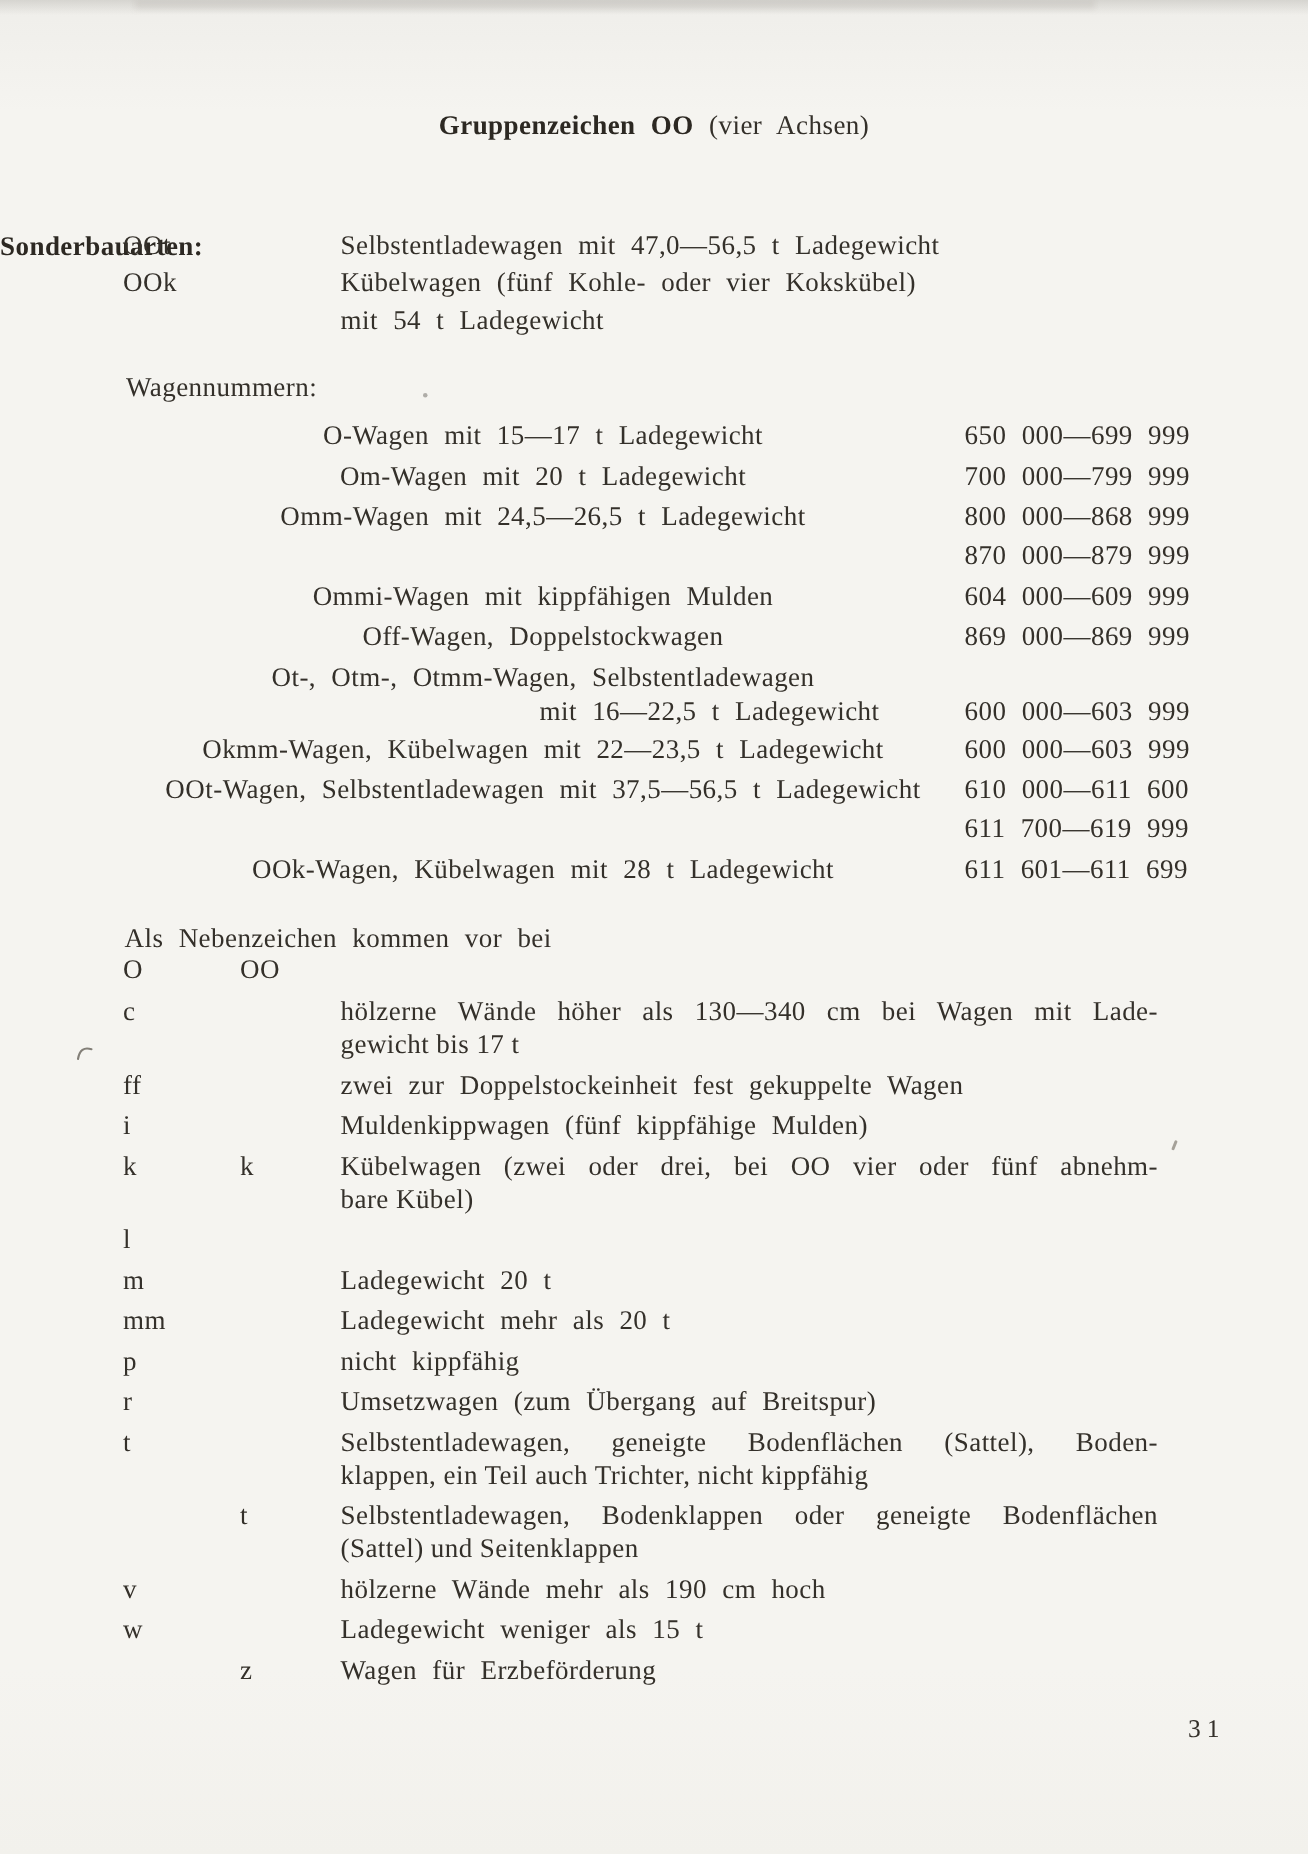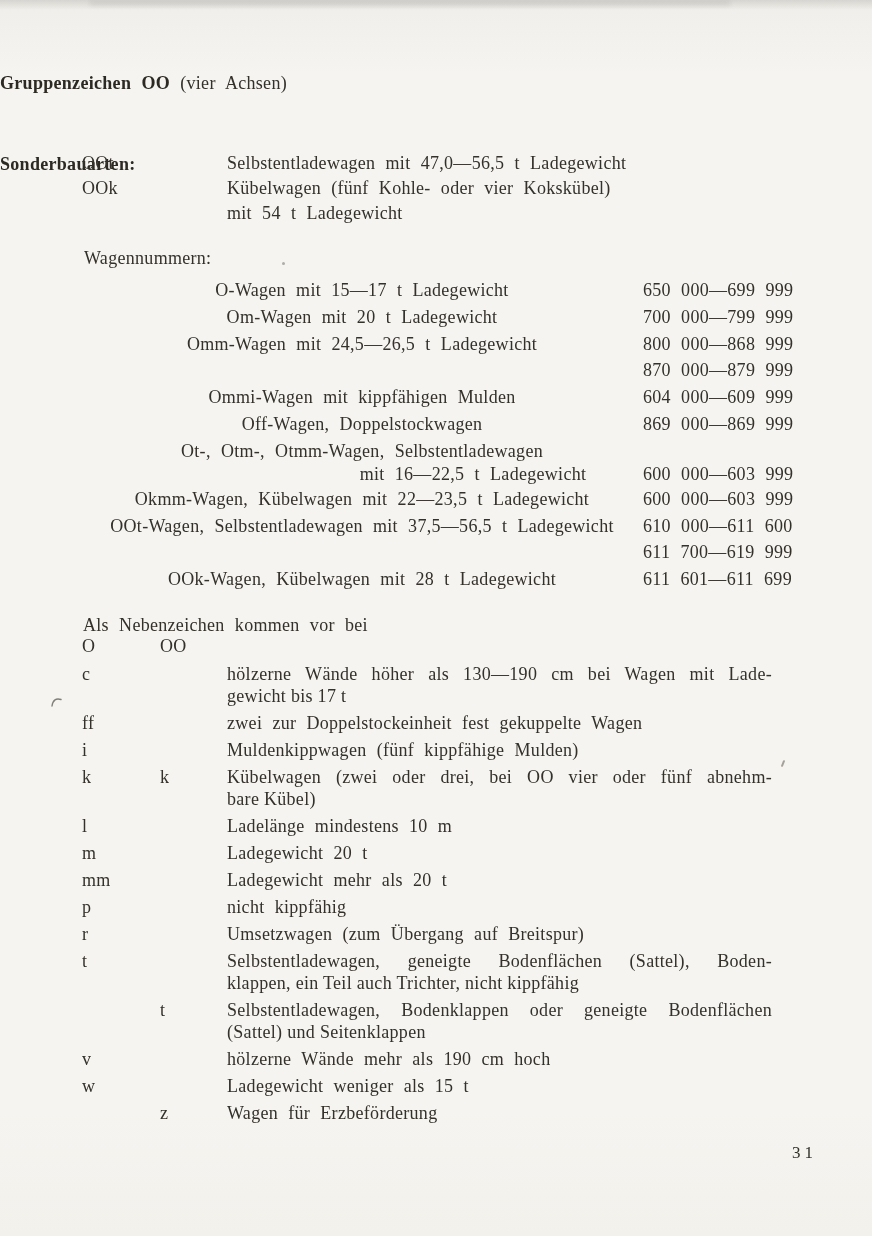--- a/index.html
+++ b/index.html
@@ -11,21 +11,21 @@
     -webkit-font-smoothing:antialiased;
   }
   .page{position:absolute;inset:0;}
   .scan-edge{position:absolute;top:0;left:0;width:100%;height:10px;
     background:linear-gradient(to bottom,rgba(125,122,115,0.22),rgba(125,122,115,0));}
   .scan-smudge{position:absolute;top:0;left:90px;width:640px;height:6px;
     background:rgba(120,117,110,0.12);filter:blur(2px);}
   .line{white-space:nowrap;}
   .b{font-weight:700;color:#2c2822;}
 
-  .title{position:absolute;top:71px;left:0;width:872px;text-align:left;line-height:24px;}
+  .title{position:absolute;top:71px;left:0;width:872px;text-align:center;line-height:24px;}
   .subtitle{position:absolute;top:113px;left:0;width:708px;text-align:left;line-height:24px;margin-top:39px;}
 
   .sonder{position:absolute;top:151px;left:82px;width:700px;line-height:25px;}
   .srow{display:flex;}
   .scode{flex:0 0 145px;}
   .sdesc{flex:1;}
 
   .wag-heading{position:absolute;top:246px;left:84px;line-height:24px;}
   .wagrows{position:absolute;top:277px;left:81px;width:711px;line-height:26px;}
   .wrow{display:flex;margin-bottom:1px;}
@@ -164,21 +164,21 @@
   <div class="neb-intro">Als Nebenzeichen kommen vor bei</div>
   <div class="neb-headers">
     <span class="h1">O</span>
     <span class="h2">OO</span>
   </div>
   <div class="nebrows" id="nebrows">
       <div class="nrow">
         <div class="ncol1">c</div>
         <div class="ncol2">&nbsp;</div>
         <div class="ndesc just">
-          <div class="line">hölzerne Wände höher als 130—190 cm bei Wagen mit Lade-</div>
+          <div class="line">hölzerne Wände höher als 130—340 cm bei Wagen mit Lade-</div>
           <div class="line">gewicht bis 17 t</div>
         </div>
       </div>
       <div class="nrow">
         <div class="ncol1">ff</div>
         <div class="ncol2">&nbsp;</div>
         <div class="ndesc">
           <div class="line">zwei zur Doppelstockeinheit fest gekuppelte Wagen</div>
         </div>
       </div>
@@ -193,23 +193,20 @@
         <div class="ncol1">k</div>
         <div class="ncol2">k</div>
         <div class="ndesc just">
           <div class="line">Kübelwagen (zwei oder drei, bei OO vier oder fünf abnehm-</div>
           <div class="line">bare Kübel)</div>
         </div>
       </div>
       <div class="nrow">
         <div class="ncol1">l</div>
         <div class="ncol2">&nbsp;</div>
-        <div class="ndesc">
-          <div class="line">Ladelänge mindestens 10 m</div>
-        </div>
       </div>
       <div class="nrow">
         <div class="ncol1">m</div>
         <div class="ncol2">&nbsp;</div>
         <div class="ndesc">
           <div class="line">Ladegewicht 20 t</div>
         </div>
       </div>
       <div class="nrow">
         <div class="ncol1">mm</div>

